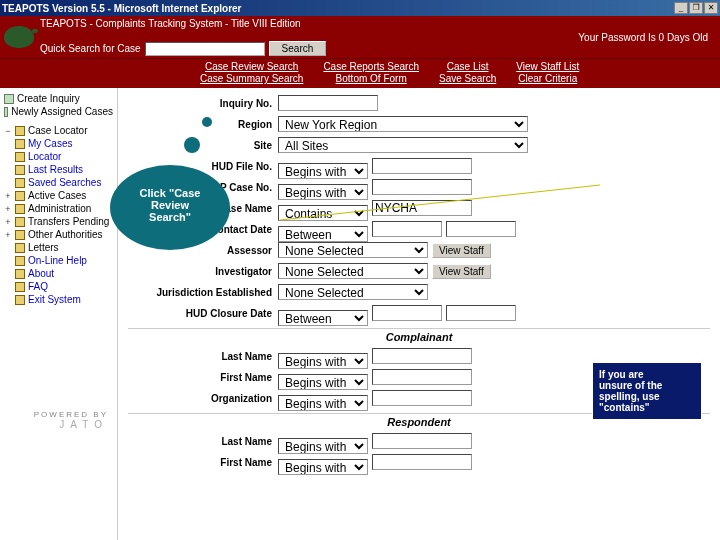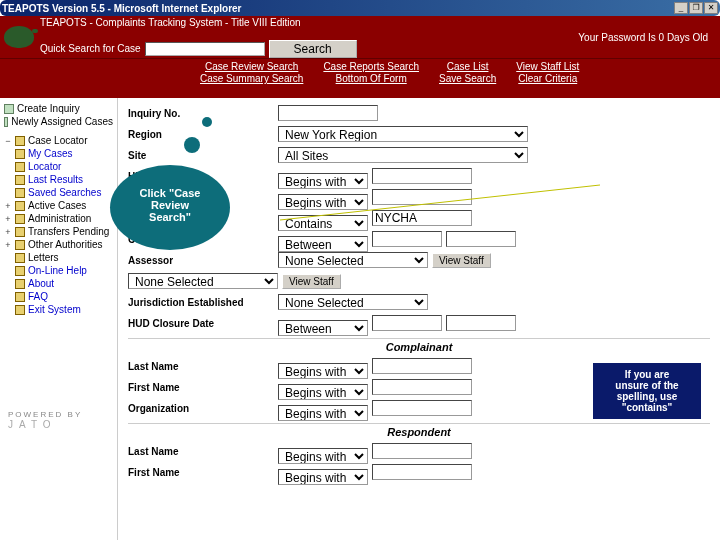--- a/index.html
+++ b/index.html
@@ -1,66 +1,66 @@
 <!DOCTYPE html>
 <html><head>
 <meta charset="utf-8">
 <style>
 * { box-sizing: border-box; margin: 0; padding: 0; }
 body { font-family: "MS Sans Serif", Arial, sans-serif; font-size: 10px; background: #fff; width: 720px; height: 540px; overflow: hidden; position: relative; }
 
-.titlebar { background: linear-gradient(to right, #0a246a, #3a6ea5); color: #fff; height: 16px; display: flex; align-items: center; padding: 0 2px; font-size: 10px; border-radius: 6px; }
+.titlebar { background: linear-gradient(to right, #0a246a, #3a6ea5); color: #fff; height: 16px; display: flex; align-items: center; padding: 0 2px; font-size: 10px; }
 .titlebar .title { flex: 1; font-weight: bold; }
 .titlebar .winbtns { display: flex; gap: 1px; }
 .titlebar .winbtn { width: 14px; height: 12px; background: #d4d0c8; border: 1px solid #808080; font-size: 8px; text-align: center; line-height: 10px; color: #000; }
 
 .header { background: #8b0000; color: #fff; display: flex; align-items: center; padding: 2px 4px; height: 42px; }
 .header .logo { width: 30px; height: 22px; background: #2a5a2a; border-radius: 50% 50% 45% 45%; margin-right: 6px; position: relative; }
 .header .logo::after { content:''; position:absolute; right:-4px; top:3px; width:6px; height:4px; background:#2a5a2a; border-radius:2px; }
 .header .hleft { flex: 1; }
 .header .bannertxt { font-size: 10px; margin-bottom: 12px; }
 .header .quickrow { display: flex; align-items: center; gap: 4px; font-size: 10px; }
 .header .quickrow input[type=text] { width: 120px; height: 14px; border: 1px inset #aaa; font-size: 10px; }
-.header .quickrow .sbtn { background: #d4d0c8; border: 1px outset #fff; padding: 1px 24px; font-size: 12px; }
+.header .quickrow .sbtn { background: #d4d0c8; border: 1px outset #fff; padding: 1px 12px; font-size: 10px; }
 .header .pwold { font-size: 10px; padding-right: 8px; }
 
-.menubar { background: #8b0000; color: #fff; display: flex; border-top: 1px solid #600000; height: 40px; }
+.menubar { background: #8b0000; color: #fff; display: flex; border-top: 1px solid #600000; height: 30px; }
 .menubar .mcol { padding: 2px 10px; text-align: center; font-size: 10px; line-height: 12px; }
 .menubar .mspacer { width: 190px; }
 .menubar .u { text-decoration: underline; }
 
 .main { display: flex; height: calc(540px - 16px - 42px - 30px); }
 .sidebar { width: 118px; background: #fff; border-right: 1px solid #ccc; padding: 4px 2px; font-size: 10px; }
 .sidebar .item { display: flex; align-items: center; gap: 3px; padding: 1px 2px; color: #000; white-space: nowrap; }
 .sidebar .item.link { color: #0000cc; }
 .sidebar .ticon { width: 10px; height: 10px; display: inline-block; background: #e8d070; border: 1px solid #806000; }
 .sidebar .ticon.g { background: #c0e0c0; border-color: #608060; }
 .sidebar .exp { width: 8px; font-size: 9px; color: #444; text-align: center; }
 .sidebar .sep { height: 6px; }
 
 .content { flex: 1; padding: 6px 10px 0 10px; position: relative; overflow: hidden; }
 .formrow { display: flex; align-items: center; margin-bottom: 3px; height: 18px; }
-.formrow .lbl { width: 150px; font-weight: bold; font-size: 10px; padding-right: 6px; }
+.formrow .lbl { width: 150px; text-align: right; font-weight: bold; font-size: 10px; padding-right: 6px; }
 .formrow .ctrl { display: flex; gap: 4px; align-items: center; }
 .formrow input[type=text], .formrow select { height: 16px; font-size: 12px; border: 1px inset #999; background: #fff; padding: 0 2px; }
 .formrow .txt { width: 100px; }
 .formrow .wide { width: 250px; }
 .formrow .sel { width: 90px; margin-top: 10px; }
 .formrow .vbtn { background: #d4d0c8; border: 1px outset #fff; padding: 1px 6px; font-size: 10px; }
 
 hr.sect { border: none; border-top: 1px solid #ccc; margin: 6px 0 2px 0; }
 .secthdr { text-align: center; font-weight: bold; font-size: 11px; margin: 2px 0 4px 0; font-style: italic; }
 
 .bubble { position: absolute; left: 110px; top: 165px; width: 120px; height: 85px; background: #0d6d7a; color: #fff; border-radius: 50%; text-align: center; font-weight: bold; font-size: 11px; padding-top: 22px; }
 .bubble .b1 { position:absolute; width:16px; height:16px; background:#0d6d7a; border-radius:50%; right:30px; top:-28px; }
 .bubble .b2 { position:absolute; width:10px; height:10px; background:#0d6d7a; border-radius:50%; right:18px; top:-48px; }
 
-.tipbox { position: absolute; right: 18px; top: 362px; width: 110px; background: #0a1a6a; color: #fff; border: 1px solid #fff; padding: 6px; text-align: center; font-weight: bold; font-size: 10px; }
-
-.jato { position: absolute; left: 8px; top: 410px; width: 100px; color: #888; font-size: 8px; letter-spacing: 2px; text-align: left; }
+.tipbox { position: absolute; right: 18px; top: 362px; width: 110px; background: #0a1a6a; color: #fff; border: 1px solid #fff; padding: 6px; text-align: left; font-weight: bold; font-size: 10px; }
+
+.jato { position: absolute; left: 8px; top: 410px; width: 100px; color: #888; font-size: 8px; letter-spacing: 2px; text-align: right; }
 .jato .big { font-size: 10px; letter-spacing: 6px; color: #aaa; }
 
 svg.pointer { position: absolute; pointer-events: none; }
 </style>
 </head>
 <body>
 
 <div class="titlebar">
   <span class="title">TEAPOTS Version 5.5 - Microsoft Internet Explorer</span>
   <div class="winbtns">
@@ -237,20 +237,21 @@
         </div>
       </div>
     <div class="formrow">
         <div class="lbl">Assessor</div>
         <div class="ctrl">
           <select style="width:150px"><option>None Selected</option></select>
           <button class="vbtn">View Staff</button>
         </div>
       </div>
     <div class="formrow">
+        <div class="lbl">Investigator</div>
         <div class="ctrl">
           <select style="width:150px"><option>None Selected</option></select>
           <button class="vbtn">View Staff</button>
         </div>
       </div>
     <div class="formrow">
         <div class="lbl">Jurisdiction Established</div>
         <div class="ctrl">
           <select style="width:150px"><option>None Selected</option></select>
         </div>

